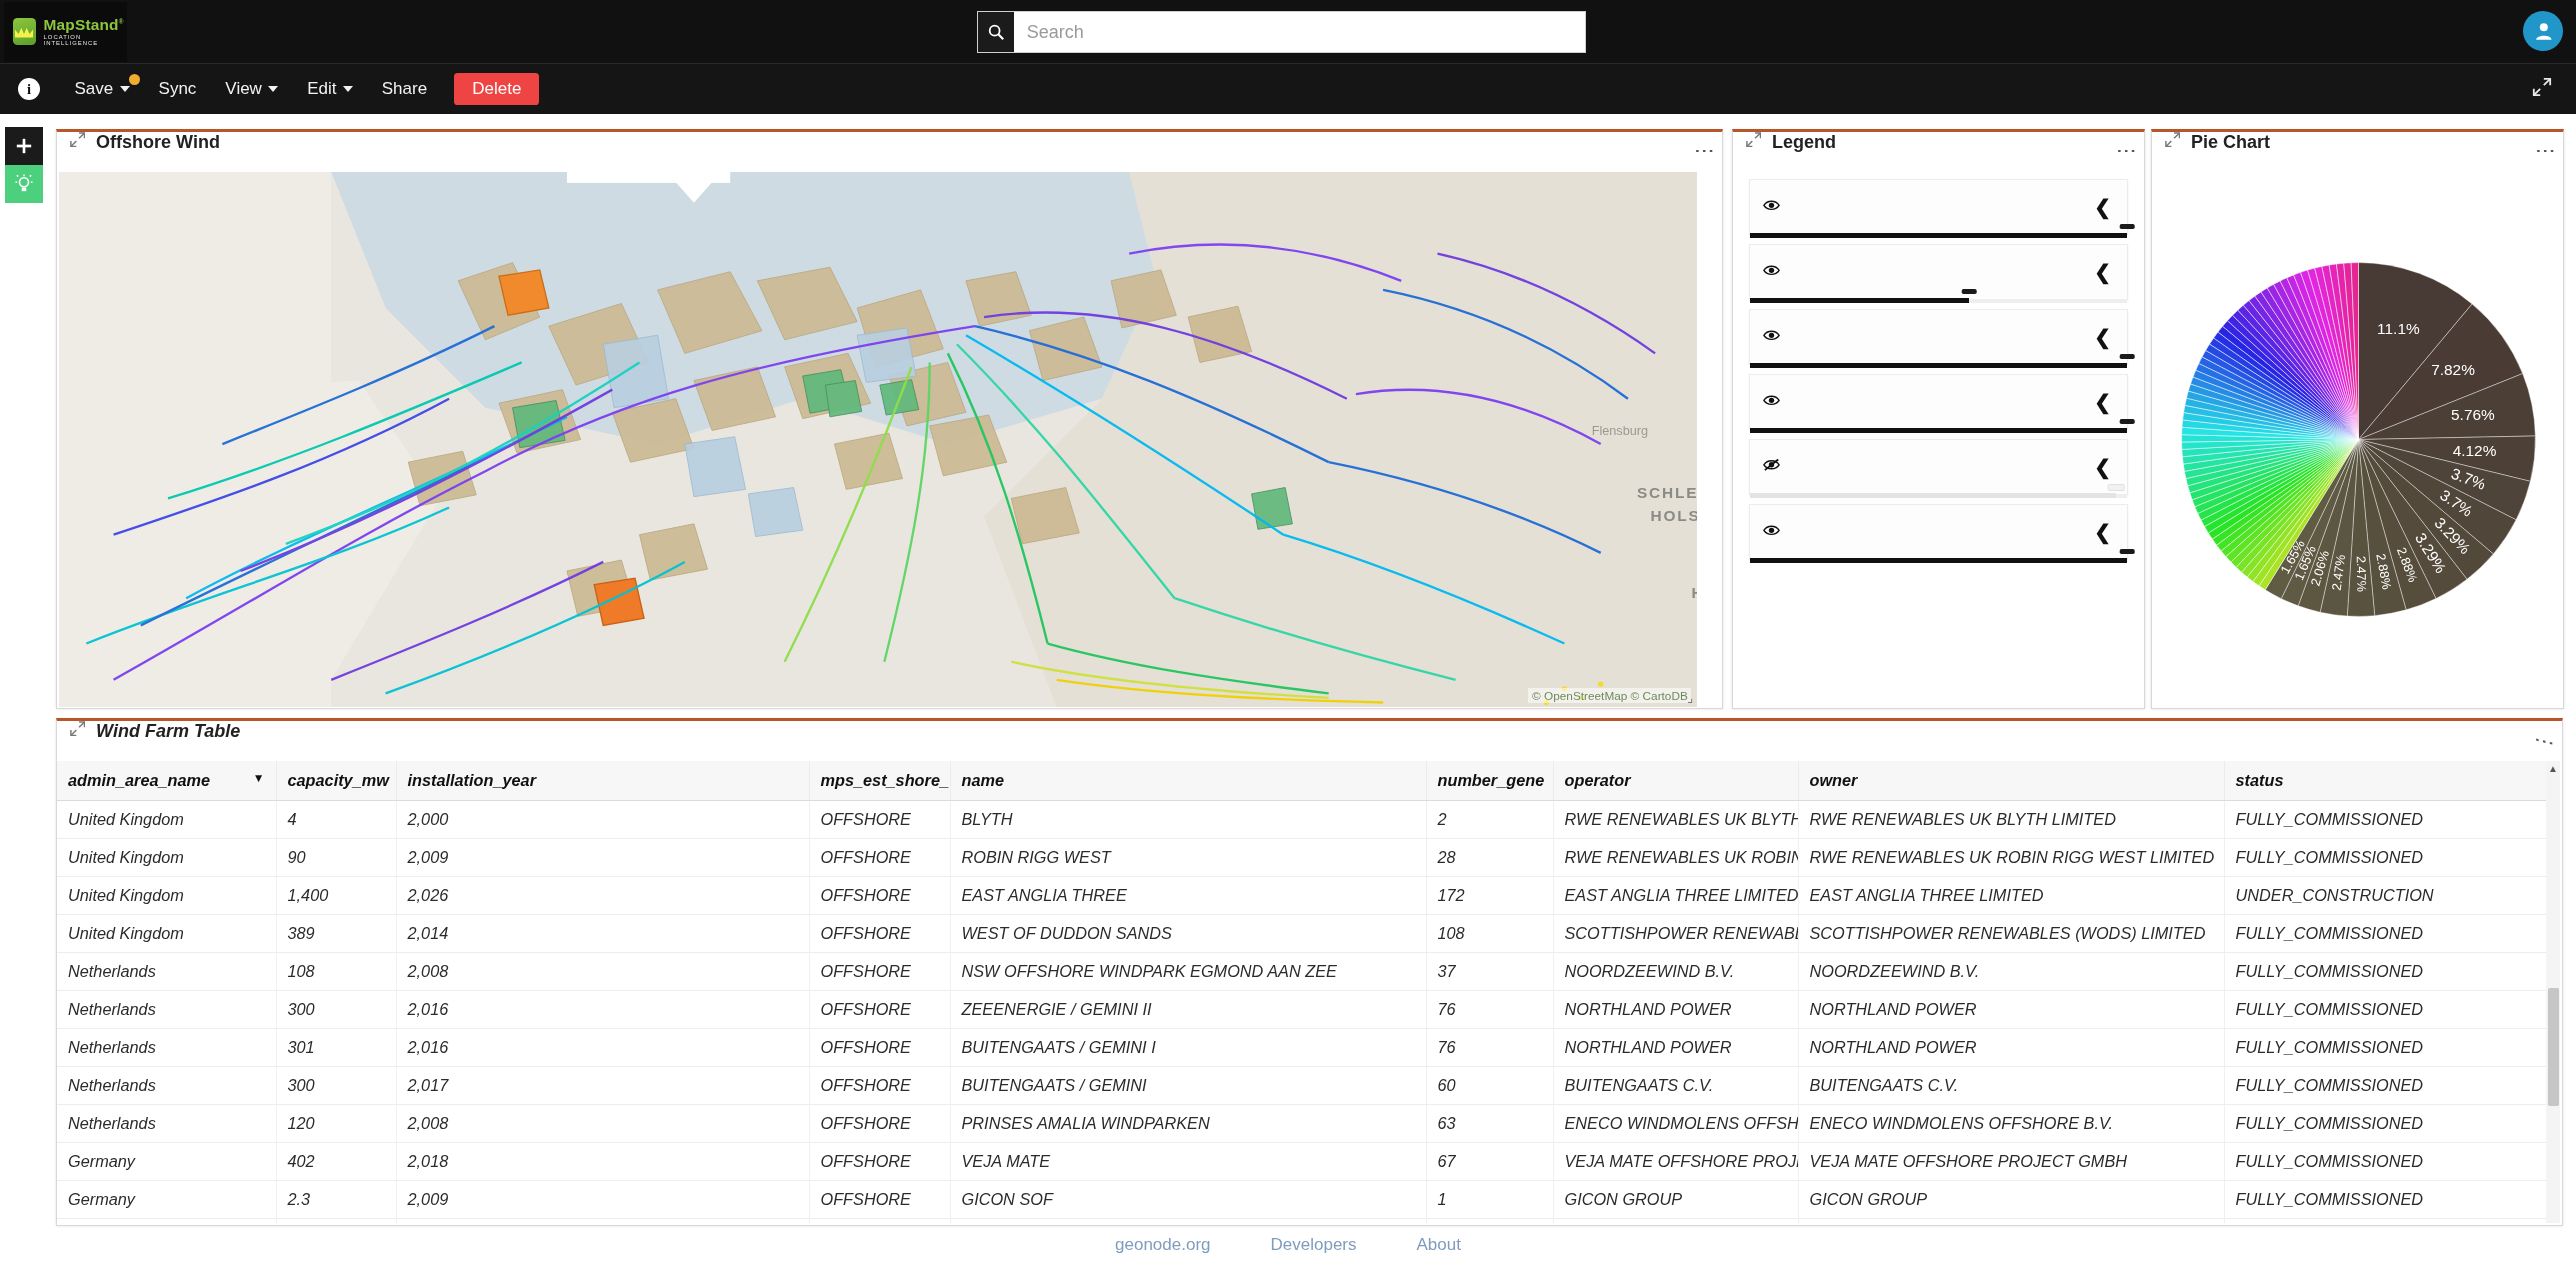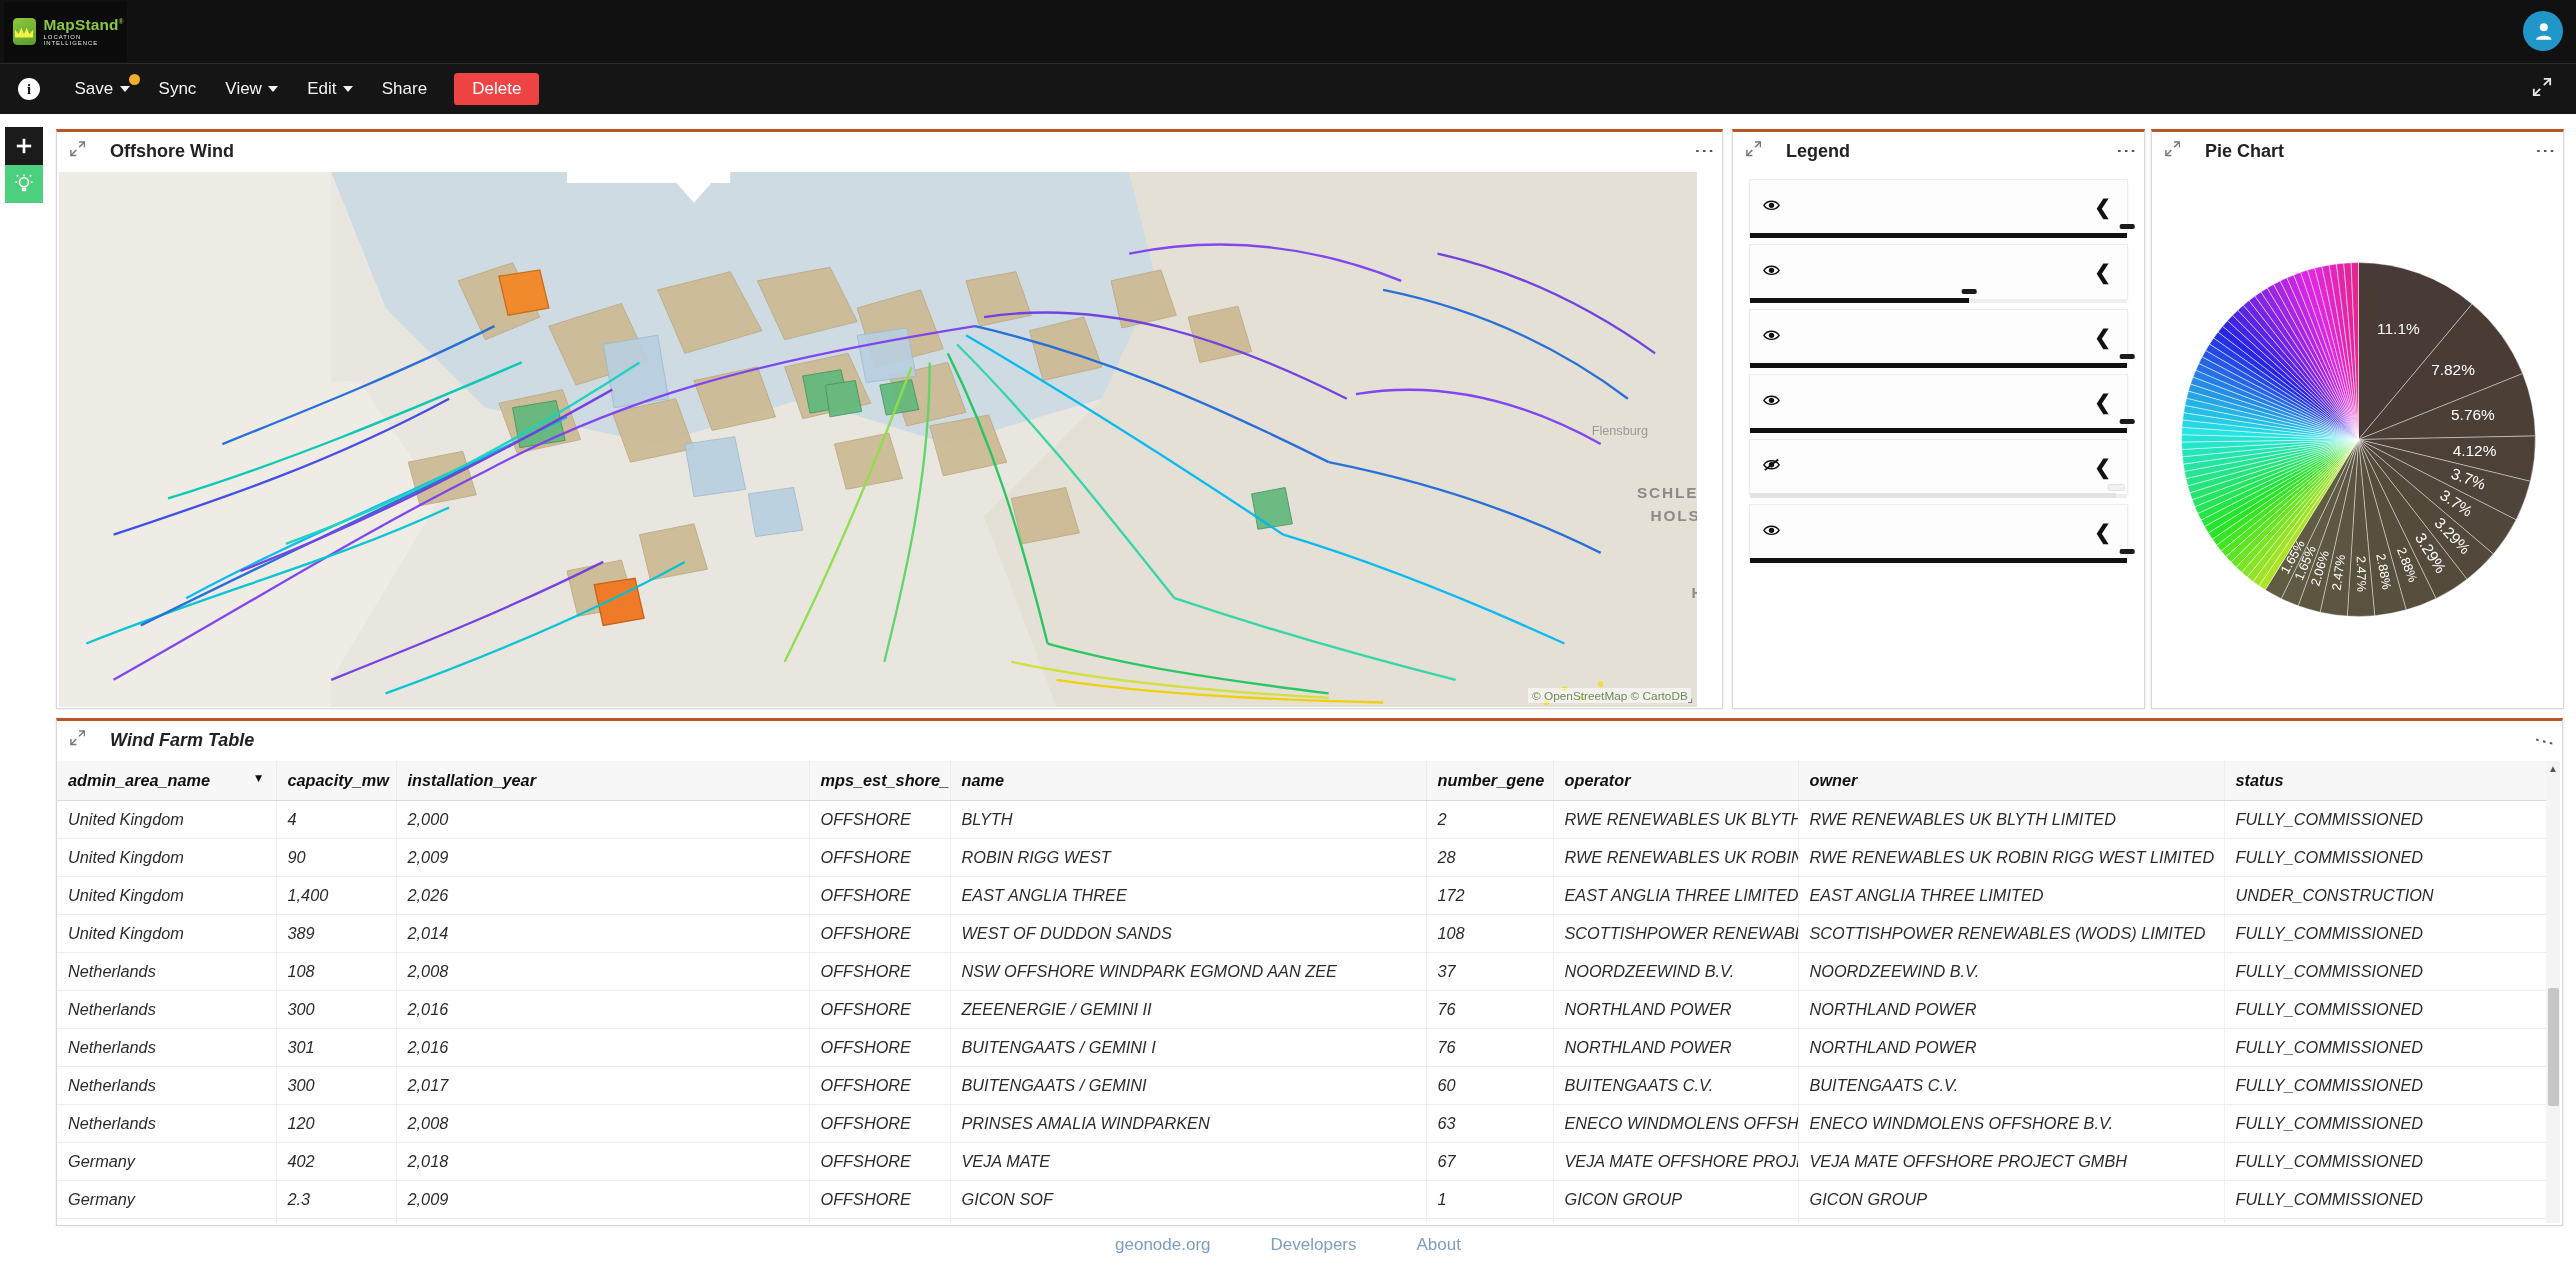--- a/index.html
+++ b/index.html
@@ -89,21 +89,21 @@
   }
   .rail-add { background: #1b1b1b; }
   .rail-bulb { background: #4cd07d; }
 
   
   .panel {
     position: absolute; background: #fff; border: 0.9px solid #d8d8d8;
     border-top: 3.6px solid #b8562a; box-shadow: 0 0.9px 2.7px rgba(0,0,0,.12);
   }
   .panel-head {
-    height: 38px; display: flex; align-items: center; padding: 0 12.7px; gap: 25px;
+    height: 38px; display: flex; align-items: flex-start; padding: 0 12.7px; gap: 11px;
     position: relative;
   }
   .panel-title { font-size: 18px; font-weight: bold; color: #222; }
   .expand-ico { color: #777; font-size: 15.4px; cursor: pointer; }
   .kebab {
     position: absolute; right: 11px; top: 50%; transform: translateY(-50%);
     color: #555; font-size: 20px; letter-spacing: 0; cursor: pointer;
     line-height: .6; writing-mode: vertical-rl;
   }
 
@@ -197,20 +197,29 @@
       <svg width="20" height="14.5" viewBox="0 0 22 16">
           <path d="M1 15 L1 6 L5 11 L8 4 L11 11 L14 4 L17 11 L21 6 L21 15 Z" fill="#f2f24a"></path>
         </svg>
     </div>
     <div class="logo-text">
       <div class="logo-name"><span>MapStand</span><sup>®</sup></div>
       <div class="logo-tag">LOCATION INTELLIGENCE</div>
     </div>
   </div>
 
+  <div class="searchwrap">
+    <div class="search-btn">
+      <svg width="18" height="18" viewBox="0 0 20 20">
+          <circle cx="8.5" cy="8.5" r="5.5" stroke="#fff" stroke-width="2" fill="none"></circle>
+          <line x1="12.6" y1="12.6" x2="18" y2="18" stroke="#fff" stroke-width="2.4"></line>
+        </svg>
+    </div>
+    <input class="search-input" value="" placeholder="Search" style="">
+  </div>
 
   <div class="user-avatar">
     <svg width="23.6" height="23.6" viewBox="0 0 26 26">
         <circle cx="13" cy="9" r="4.4" fill="#fff"></circle>
         <path d="M4.5 23 C4.5 17 21.5 17 21.5 23 Z" fill="#fff"></path>
       </svg>
   </div>
 </div>
 
 <div class="menubar">

